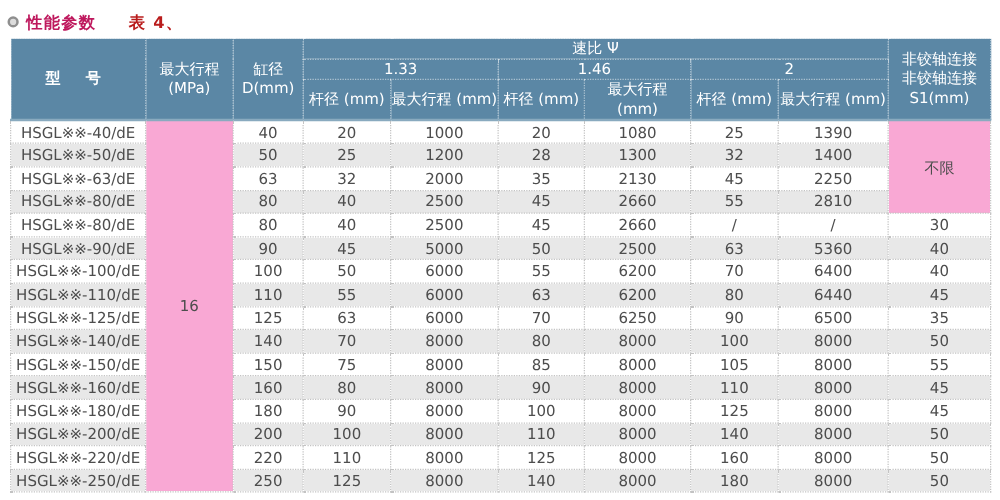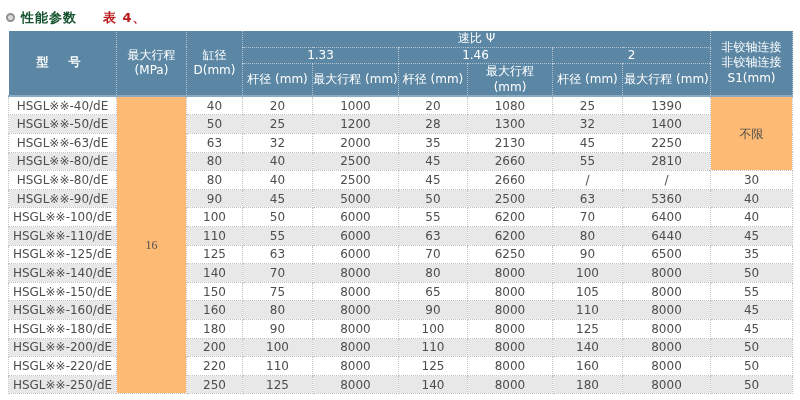--- a/index.html
+++ b/index.html
@@ -20,21 +20,21 @@
   .title-row{
     display:flex;align-items:center;
     padding:9px 0 0 6px;height:26px;
   }
   .bullet{
     width:9px;height:9px;border-radius:50%;
     border:2px solid #8f8f8f;background:#dcdcdc;
     margin-right:6px;flex:0 0 auto;
   }
   .title-text{
-    font-size:13px;font-weight:bold;color:#14532d;letter-spacing:1px;
+    font-size:13px;font-weight:bold;color:#be185d;letter-spacing:1px;
   }
   .table-label{
     font-size:13px;font-weight:bold;color:#b91c1c;
     margin-left:26px;letter-spacing:1px;
   }
   table{
     border-collapse:collapse;table-layout:fixed;
     width:784px;margin:4px 0 0 8px;
     border:1px dotted var(--border);
   }
@@ -47,21 +47,21 @@
   thead tr.bottom-row th, thead th[rowspan="3"]{
     border-bottom:2px solid var(--header-bottom);
   }
   td{
     border:1px dotted var(--border);
     text-align:center;font-size:12px;color:var(--text);
     height:18.6px;padding:0;line-height:1;
     background:#ffffff;white-space:nowrap;overflow:hidden;
   }
   tr.alt td{background:var(--alt-row);}
-  td.merged-white{background:#fdba74;font-family:Liberation Serif, serif;}
+  td.merged-white{background:#f9a8d4;}
   th.model-h{letter-spacing:8px;font-weight:bold;}
   .hline{display:block;}
 </style>
 </head>
 <body>
 
 <div class="title-row">
   <span class="bullet"></span>
   <span class="title-text">性能参数</span>
   <span class="table-label">表 4、</span>
@@ -219,21 +219,21 @@
         <td>8000</td>
         <td>100</td>
         <td>8000</td>
         <td>50</td>
       </tr>
       <tr>
         <td>HSGL※※-150/dE</td>
         <td>150</td>
         <td>75</td>
         <td>8000</td>
-        <td>65</td>
+        <td>85</td>
         <td>8000</td>
         <td>105</td>
         <td>8000</td>
         <td>55</td>
       </tr>
       <tr class="alt">
         <td>HSGL※※-160/dE</td>
         <td>160</td>
         <td>80</td>
         <td>8000</td>

